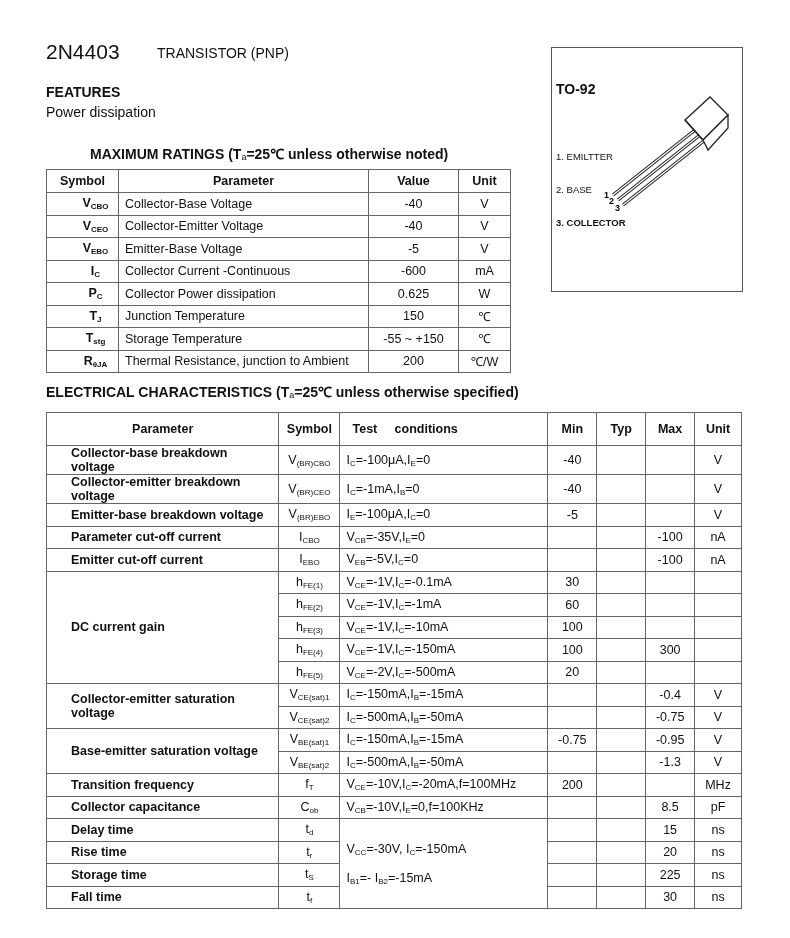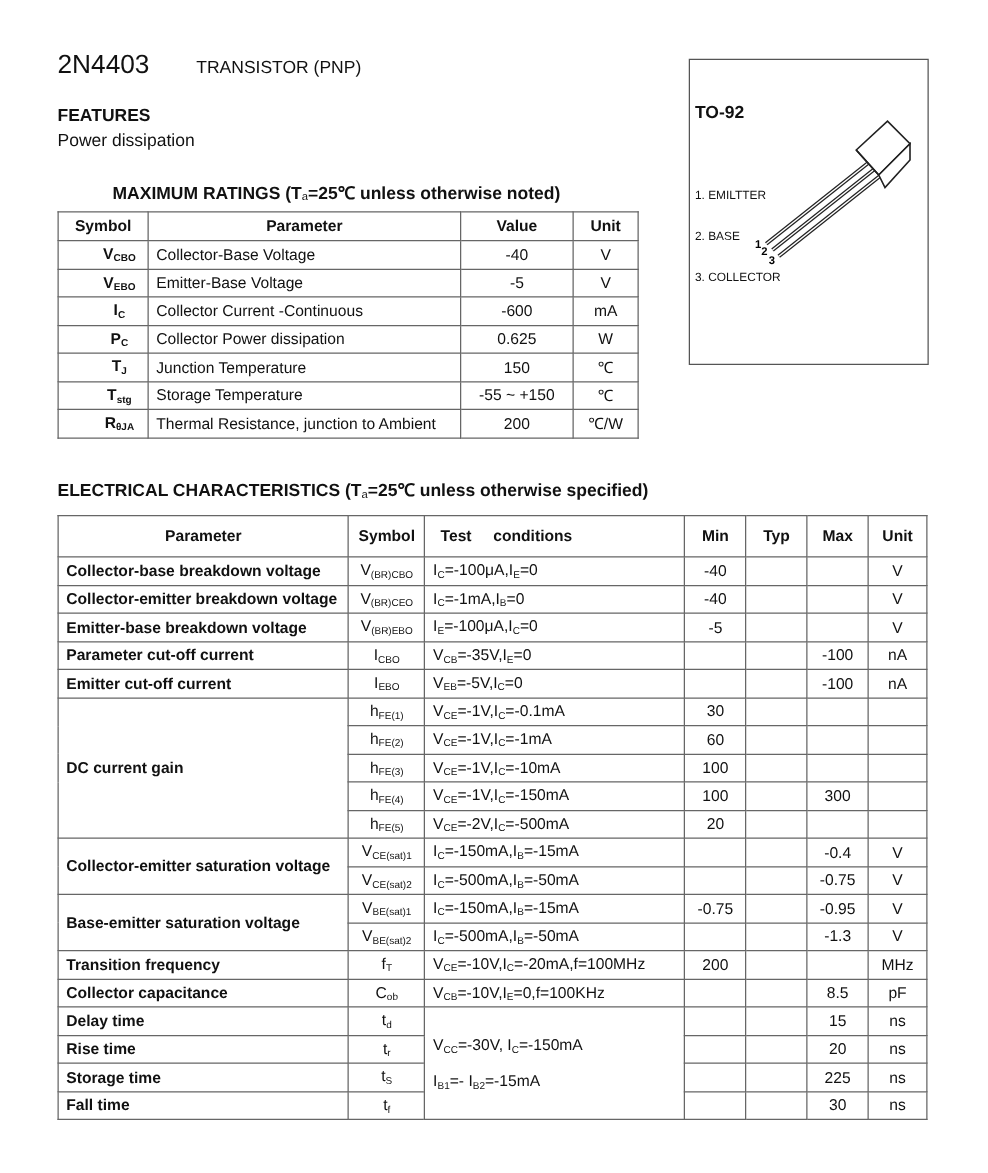--- a/index.html
+++ b/index.html
@@ -21,28 +21,28 @@
   #max-table td.sym { text-align:center; font-weight:bold;padding-left:32px; }
   #max-table td.val, #max-table td.unit { text-align:center; }
   #max-table col.c1 { width:72px; }
   #max-table col.c2 { width:250px; }
   #max-table col.c3 { width:90px; }
   #max-table col.c4 { width:52px; }
   #max-table th { height:22px; }
   #elec-table { left:46px; top:412px; width:696px; }
   #elec-table th { height:32px; }
   #elec-table td { height:21.5px; }
-  #elec-table td.param { font-weight:bold; padding-left:6px;margin-top:40px; }
+  #elec-table td.param { font-weight:bold; padding-left:24px;margin-top:40px; }
   #elec-table td.sym { text-align:center; }
   #elec-table td.num { text-align:center; }
   #elec-table td.cond { padding-left:6px; }
   #pkg-box { left:551px; top:47px; width:190px; height:243px; border:1.5px solid #555; }
   #pkg-title { left:556px; top:81px; font-size:14px; font-weight:bold; }
   .pin-label { font-size:9.5px; left:556px; }
-  #pin1 { top:151px; } #pin2 { top:184px; } #pin3 { top:217px; }
+  #pin1 { top:151px; } #pin2 { top:184px; } #pin3 { top:217px;font-weight:bold; }
 </style>
 </head>
 <body>
 
 <div class="abs" id="part-number">2N4403</div>
 <div class="abs" id="part-type">TRANSISTOR (PNP)</div>
 <div class="abs" id="features-h">FEATURES</div>
 <div class="abs" id="features-t">Power dissipation</div>
 
 <div class="abs sec-title" id="max-title"><span>MAXIMUM RATINGS (T</span><sub>a</sub><span>=25℃ unless otherwise noted)</span></div>
@@ -59,20 +59,26 @@
         <th>Symbol</th>
         <th>Parameter</th>
         <th>Value</th>
         <th>Unit</th>
       </tr>
     </thead>
   <tbody id="max-body">
       <tr>
         <td class="sym"><span>V</span><sub>CBO</sub></td>
         <td>Collector-Base Voltage</td>
+        <td class="val">-40</td>
+        <td class="unit">V</td>
+      </tr>
+      <tr>
+        <td class="sym"><span>V</span><sub>CEO</sub></td>
+        <td>Collector-Emitter Voltage</td>
         <td class="val">-40</td>
         <td class="unit">V</td>
       </tr>
       <tr>
         <td class="sym"><span>V</span><sub>EBO</sub></td>
         <td>Emitter-Base Voltage</td>
         <td class="val">-5</td>
         <td class="unit">V</td>
       </tr>
       <tr>

